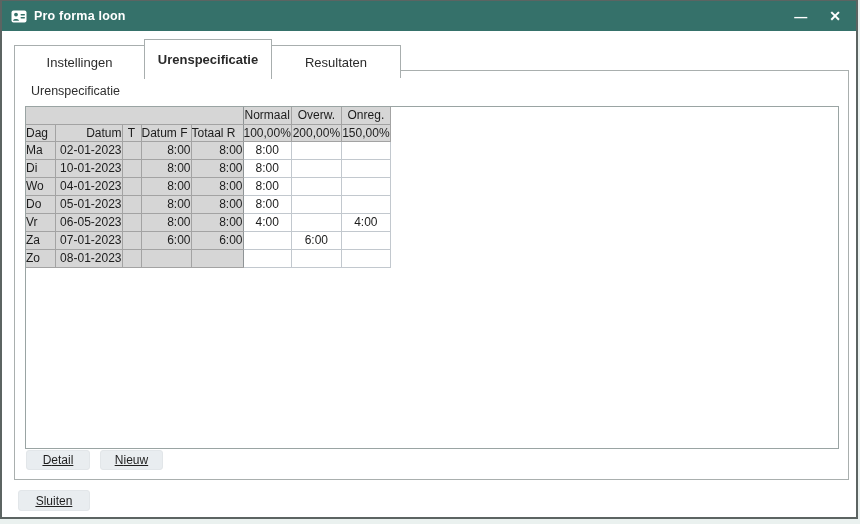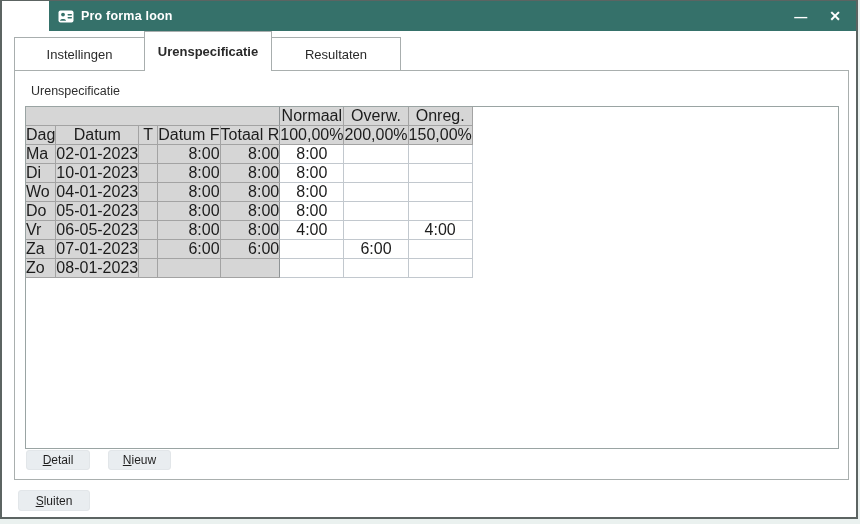--- a/index.html
+++ b/index.html
@@ -6,41 +6,40 @@
   body{
     width:860px;height:524px;position:relative;overflow:hidden;
     background:#eaf1ef;
     font-family:"Liberation Sans", sans-serif;
     -webkit-font-smoothing:antialiased;
   }
   .window{
     position:absolute;left:0;top:0;width:858px;height:519px;
     box-sizing:border-box;border:2px solid var(--window-border,#5c6462);border-top-width:1px;
     background:#ffffff;
-    padding-left:47px;
   }
   
   .titlebar{
     height:30px;background:var(--titlebar,#35716a);
     display:flex;align-items:center;padding:0 12px 0 9px;
   }
   .titlebar .app-icon{width:16px;height:13px;flex:0 0 auto;display:block;}
   .title-text{
     color:#ffffff;font-size:12.5px;font-weight:bold;margin-left:7px;
     letter-spacing:.2px;
   }
   .win-controls{margin-left:auto;display:flex;align-items:center;gap:16px;}
   .win-btn{
     color:#ffffff;font-size:14px;line-height:1;cursor:default;
     font-weight:bold;padding:2px 3px;
   }
   .win-btn.min{font-size:13px;}
   
   .tabs{
-    position:absolute;left:12px;top:30px;height:39px;
+    position:absolute;left:12px;top:38px;height:39px;
     display:flex;align-items:flex-end;z-index:3;
   }
   .tab{
     box-sizing:border-box;height:33px;background:#ffffff;
     border:1px solid #a8aeae;border-bottom:none;
     display:flex;align-items:center;justify-content:center;
     font-size:13px;color:#2a2a2a;cursor:default;
   }
   .tab.active{
     height:40px;margin-bottom:-1px;margin-left:-1px;margin-right:-1px;
@@ -54,21 +53,21 @@
   .section-label{
     position:absolute;left:16px;top:13px;font-size:12.5px;color:#2e2e2e;
   }
   .grid-container{
     position:absolute;left:10px;top:35px;width:814px;height:343px;
     box-sizing:border-box;border:1px solid #9aa4a3;background:#ffffff;overflow:hidden;
   }
   
   table.grid{
     border-collapse:collapse;table-layout:fixed;
-    font-size:16px;color:#1c1c1c;
+    font-size:12px;color:#1c1c1c;
   }
   table.grid td, table.grid th{
     box-sizing:border-box;overflow:hidden;white-space:nowrap;
     font-weight:normal;padding:0;
   }
   
   .fixed, th.fx, td.ghead{
     background:var(--fixed-cell-bg,#d6d6d6);
     border-right:1px solid #a3a3a3;border-bottom:1px solid #a3a3a3;
   }
@@ -77,37 +76,37 @@
     background:#ffffff;
     border-right:1px solid #c2c8ce;border-bottom:1px solid #c2c8ce;
   }
   td.c4, th.hc4{border-right-color:#8f9496;}
   td.gh-empty{border-right-color:#8f9496;}
   table.grid th{height:17px;}
   table.grid td{height:18px;}
   tr.headrow td{height:17px;}
   
   .c0,.hc0{text-align:left;padding-left:4px;}
-  .c1,.hc1{text-align:center;padding-left:4px;}
+  .c1,.hc1{text-align:right;padding-left:4px;}
   .c2,.hc2{text-align:center;}
   .c3,.hc3{text-align:right;padding-right:6px;}
   .c4,.hc4{text-align:right;padding-right:6px;}
   .hc3,.hc4{text-align:left;padding-left:5px;}
   .c5,.c6,.c7,.hc5,.hc6,.hc7{text-align:center;}
   td.ghead{text-align:center;}
   
   .btn{
     position:absolute;box-sizing:border-box;
     background:#e9edf0;border:1px solid #e2e6e9;border-radius:3px;
     font-family:"Liberation Sans", sans-serif;font-size:12px;color:#1f1f1f;
-    display:flex;align-items:center;justify-content:center;cursor:default;
+    display:flex;align-items:center;justify-content:center;cursor:default;text-decoration:underline;
   }
   .btn u{text-decoration:underline;text-underline-offset:1px;}
   #btn-detail{left:11px;top:379px;width:64px;height:20px;}
-  #btn-nieuw{left:85px;top:379px;width:63px;height:20px;margin-left:8px;}
+  #btn-nieuw{left:85px;top:379px;width:63px;height:20px;}
   #btn-sluiten{left:16px;top:489px;width:72px;height:21px;}
 </style>
 </head>
 <body>
 
 <div class="window">
 
   <div class="titlebar">
     <svg class="app-icon" viewBox="0 0 16 13" aria-hidden="true">
       <rect x="0.5" y="0.5" width="15" height="12" rx="2" fill="#ffffff"></rect>

